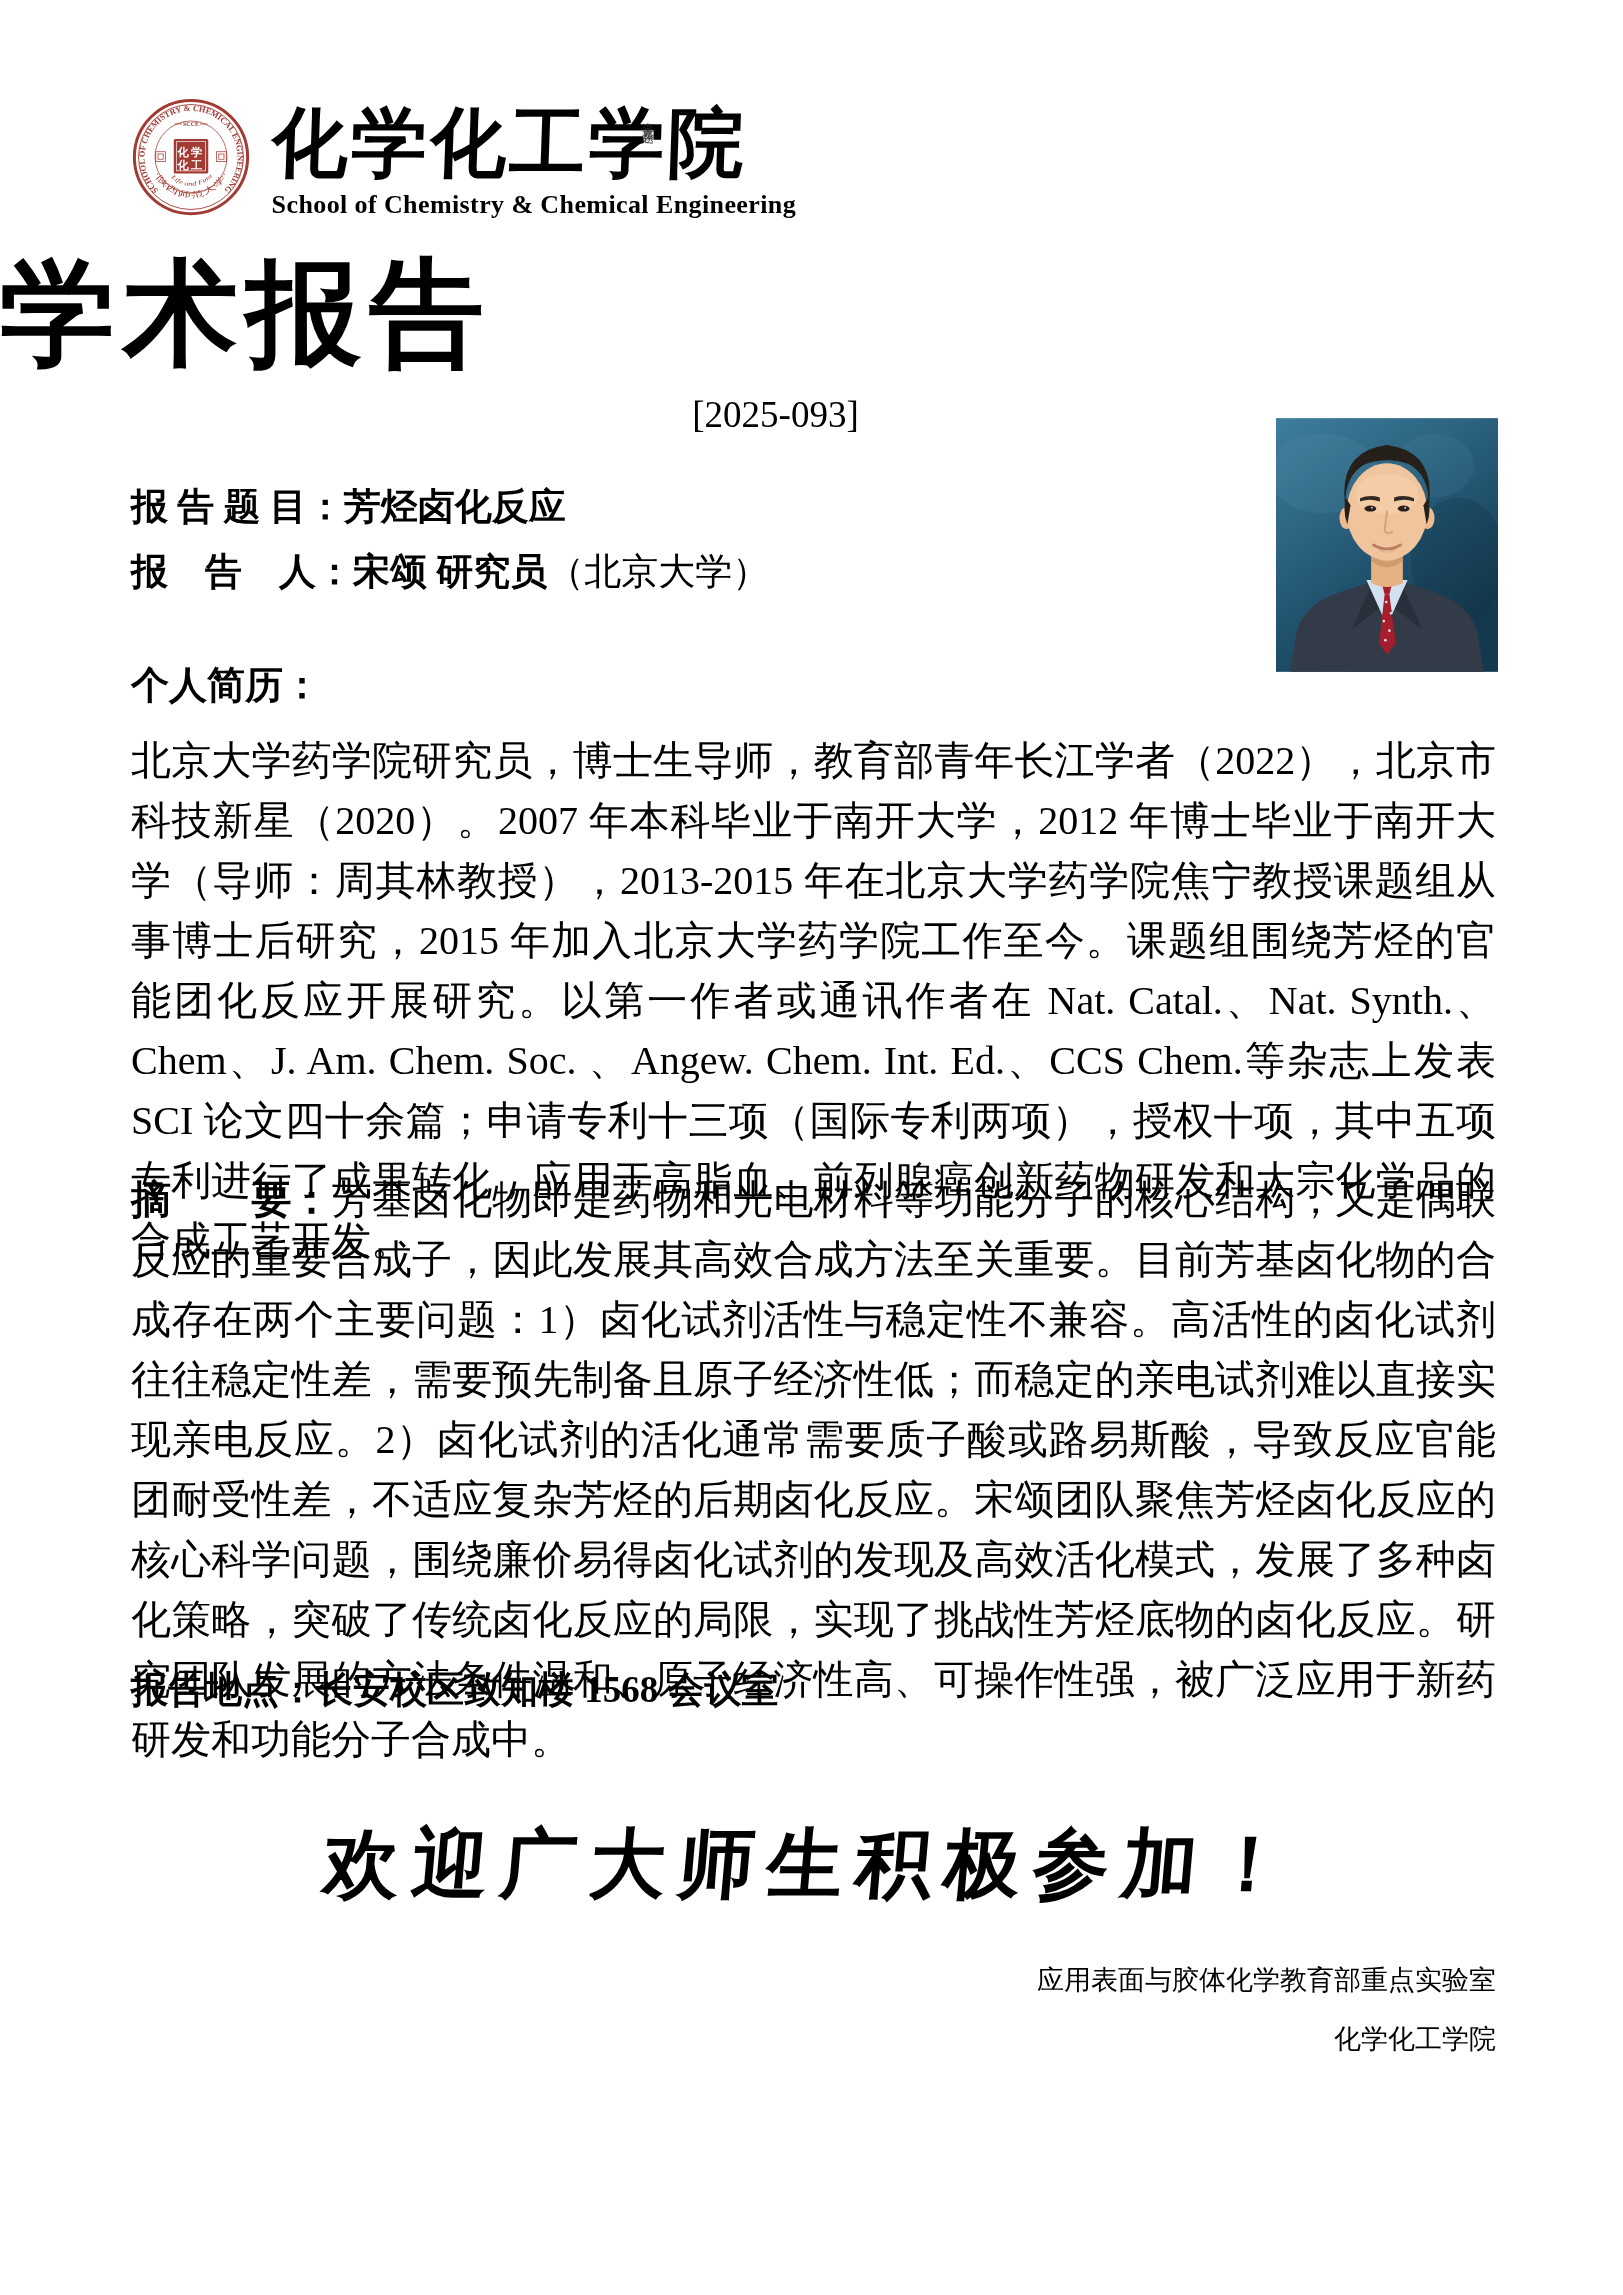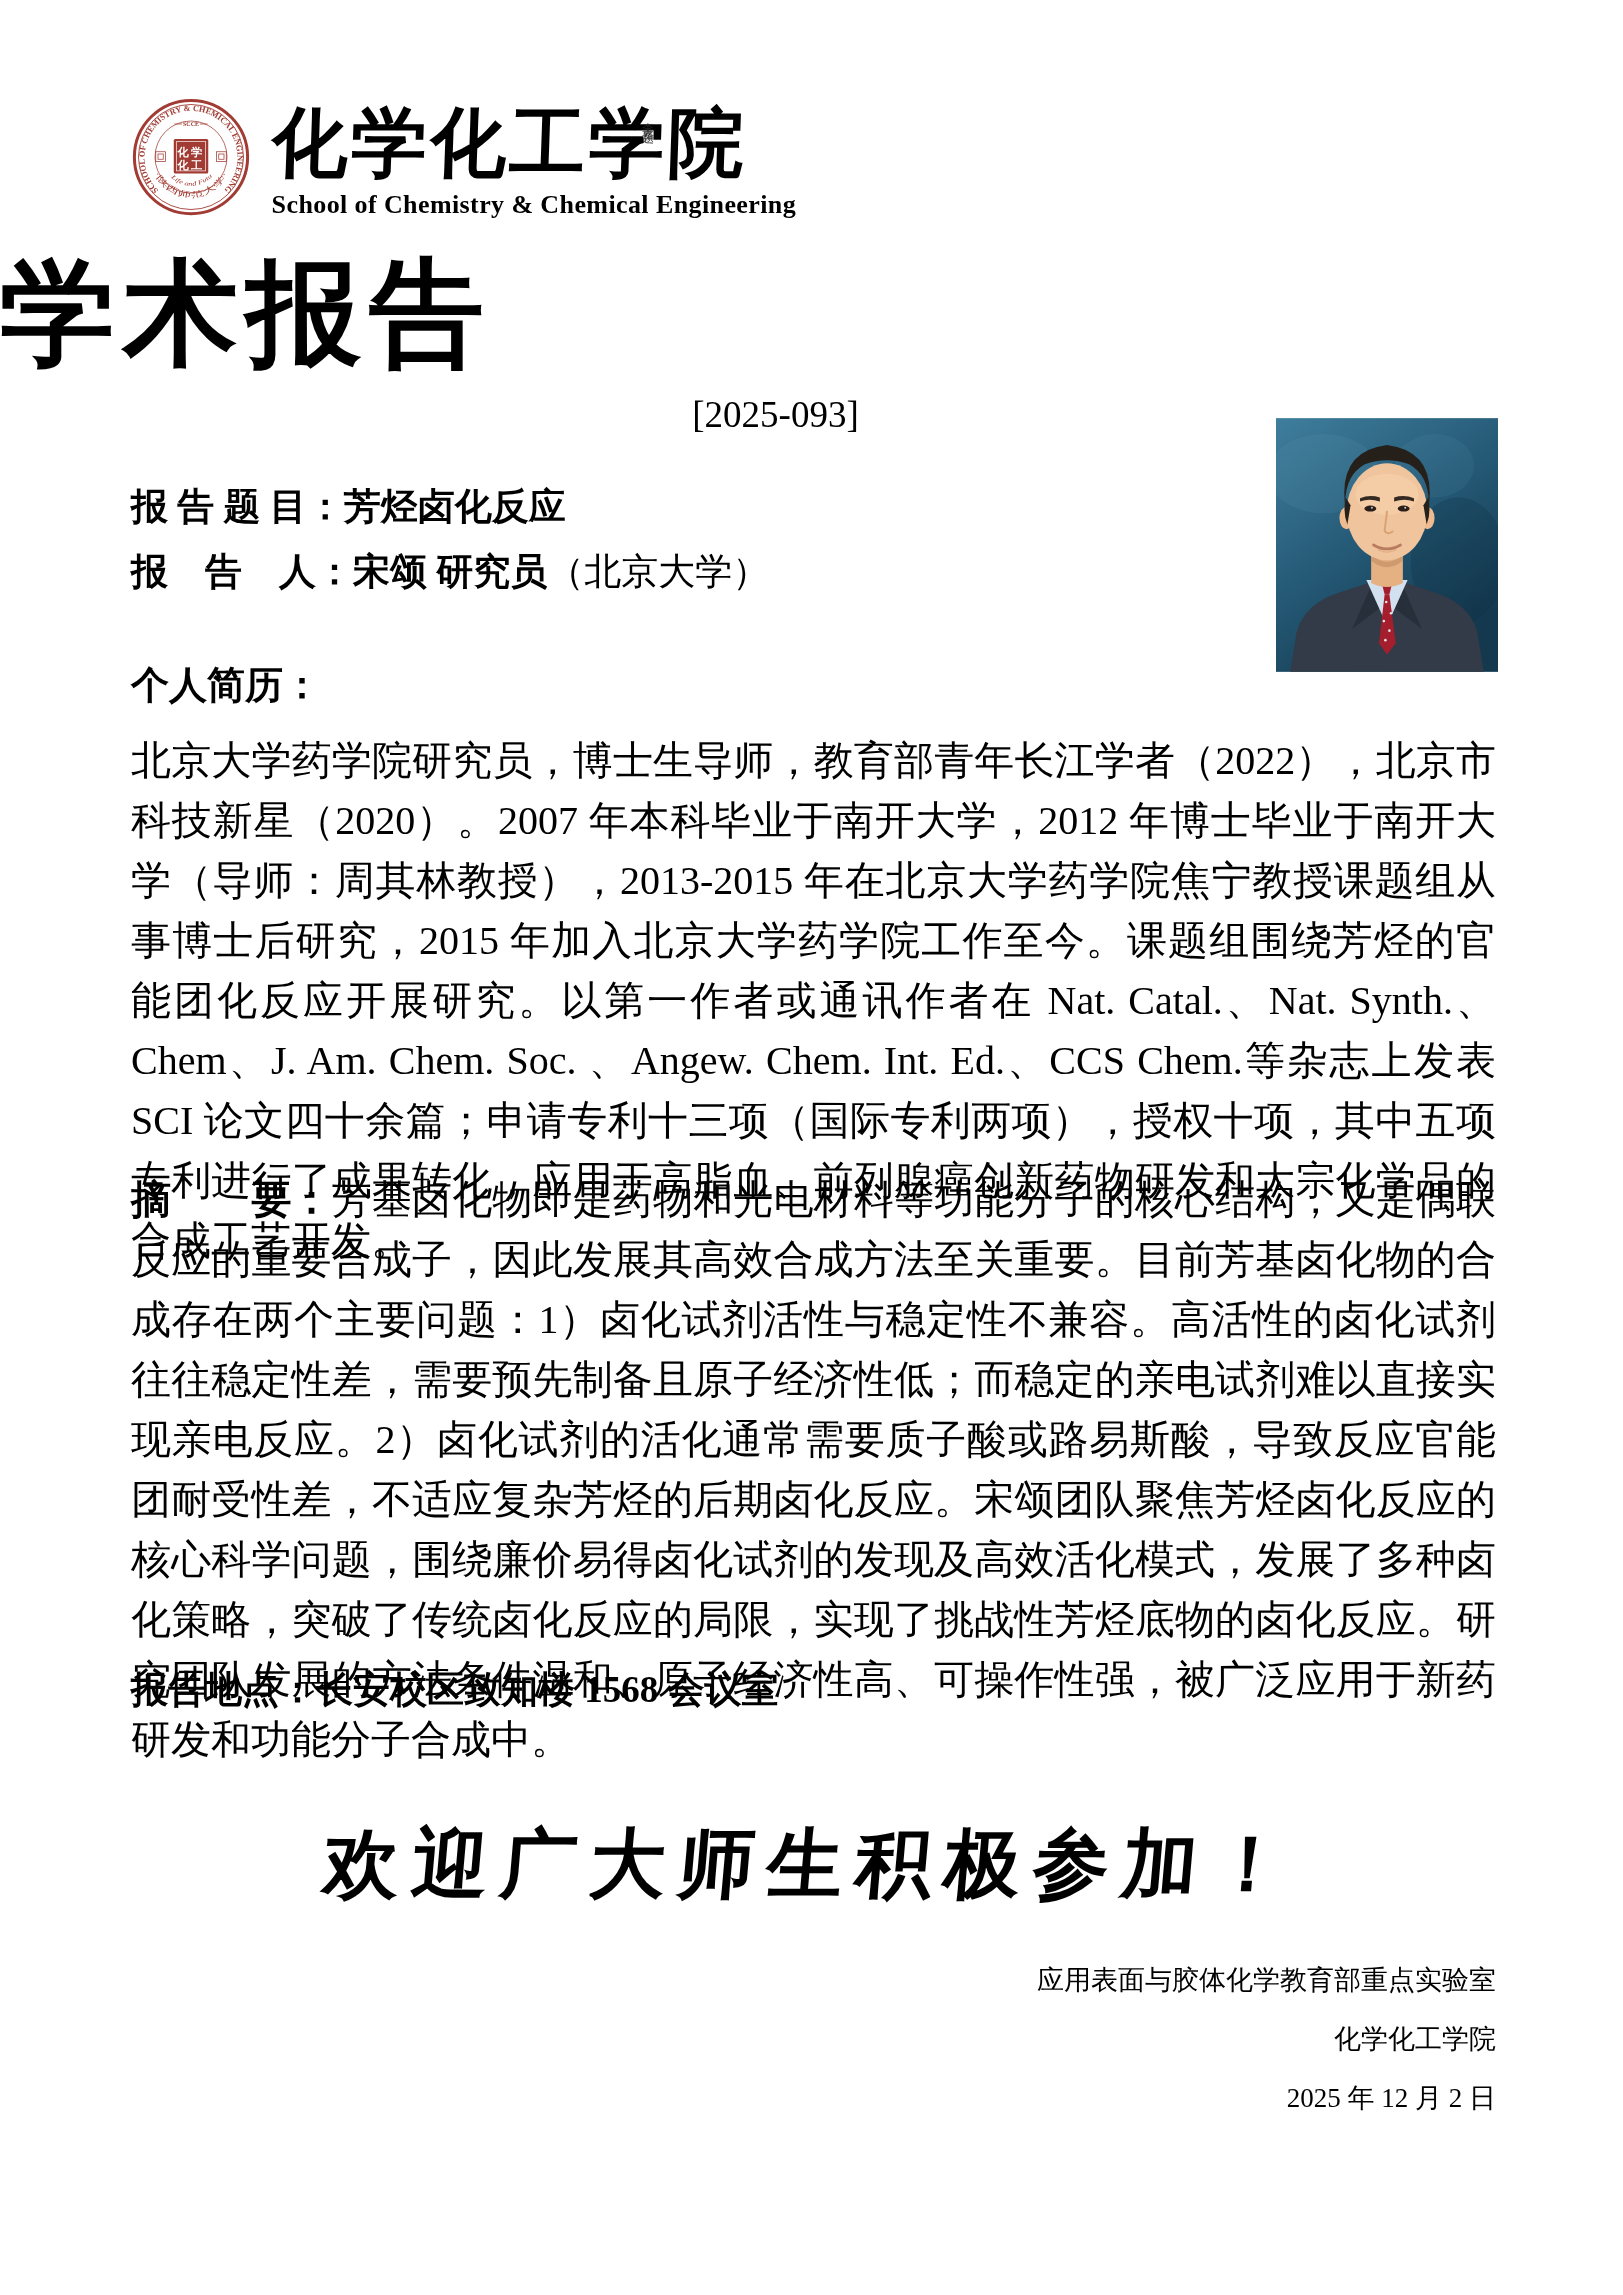--- a/index.html
+++ b/index.html
@@ -204,17 +204,16 @@
 
   <div class="abs info-line line-loc">
     <span>报告地点：</span><span>长安校区致知楼 1568 会议室</span>
   </div>
 
   <div class="abs welcome">欢迎广大师生积极参加！</div>
 
   <div class="abs footer">
     <div>应用表面与胶体化学教育部重点实验室</div>
     <div>化学化工学院</div>
-    <div>2025 年 12 月 2 日</div>
   </div>
 
 </div>
 
 
 </body></html>

